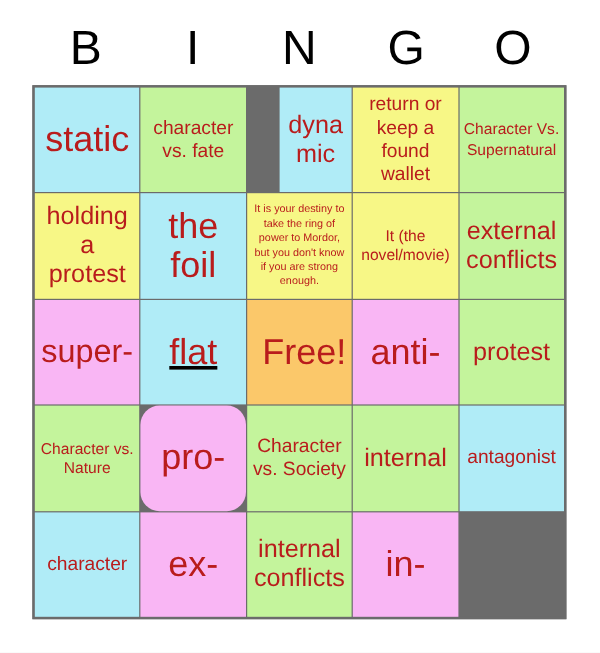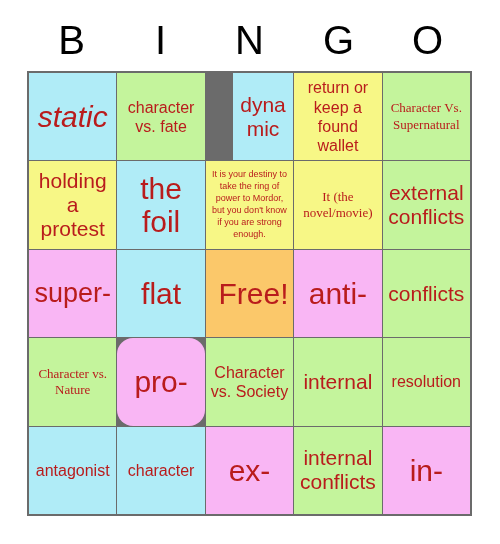--- a/index.html
+++ b/index.html
@@ -68,38 +68,38 @@
     color: #b91c1c;
     line-height: 1.12;
     word-wrap: break-word;
     font-family: "Liberation Sans", sans-serif;
   }
   
   .fs-xxl .cell-text { font-size: 30px; }
   .fs-xl  .cell-text { font-size: 27px; }
   .fs-lg  .cell-text { font-size: 21px; line-height: 1.14; }
   .fs-md  .cell-text { font-size: 16px; line-height: 1.2; }
-  .fs-sm  .cell-text { font-size: 13px; line-height: 1.25; font-family: Liberation Serif, serif; }
+  .fs-sm  .cell-text { font-size: 13px; line-height: 1.25; }
   .fs-xs  .cell-text { font-size: 9px;  line-height: 1.32; }
 </style>
 </head>
 <body>
 
 <div id="card">
 
   <div id="header-row">
     <div class="header-letter">B</div>
     <div class="header-letter">I</div>
     <div class="header-letter">N</div>
     <div class="header-letter">G</div>
     <div class="header-letter">O</div>
   </div>
 
   <div id="grid">
-      <div class="cell fs-xxl" style="background: rgb(176, 236, 247); font-style: italic;">
+      <div class="cell fs-xxl" style="background: rgb(176, 236, 247);">
         <span class="cell-text">static</span>
       </div>
       <div class="cell fs-md" style="background: rgb(196, 244, 156);">
         <span class="cell-text">character vs. fate</span>
       </div>
       <div class="cell fs-lg" style="background: rgb(176, 236, 247); margin-left: 27px;">
         <span class="cell-text">dynamic</span>
       </div>
       <div class="cell fs-md" style="background: rgb(247, 247, 134);">
         <span class="cell-text">return or keep a found wallet</span>
@@ -118,46 +118,43 @@
       </div>
       <div class="cell fs-sm" style="background: rgb(247, 247, 134);">
         <span class="cell-text">It (the novel/movie)</span>
       </div>
       <div class="cell fs-lg" style="background: rgb(196, 244, 156); justify-content: flex-end;">
         <span class="cell-text">external conflicts</span>
       </div>
       <div class="cell fs-xl" style="background: rgb(249, 182, 244);">
         <span class="cell-text">super-</span>
       </div>
-      <div class="cell fs-xxl" style="background: rgb(176, 236, 247);">
+      <div class="cell fs-xxl" style="background: rgb(176, 236, 247); text-decoration: underline;">
         <span class="cell-text">flat</span>
       </div>
       <div class="cell fs-xxl" style="background: rgb(251, 200, 106); padding-left: 11px;">
         <span class="cell-text">Free!</span>
       </div>
       <div class="cell fs-xxl" style="background: rgb(249, 182, 244);">
         <span class="cell-text">anti-</span>
       </div>
       <div class="cell fs-lg" style="background: rgb(196, 244, 156);">
-        <span class="cell-text">conflicts</span>
+        <span class="cell-text">protest</span>
       </div>
       <div class="cell fs-sm" style="background: rgb(196, 244, 156);">
         <span class="cell-text">Character vs. Nature</span>
       </div>
       <div class="cell fs-xxl" style="background: rgb(249, 182, 244); border-radius: 16px;">
         <span class="cell-text">pro-</span>
       </div>
       <div class="cell fs-md" style="background: rgb(196, 244, 156); text-align: center;">
         <span class="cell-text">Character vs. Society</span>
       </div>
       <div class="cell fs-lg" style="background: rgb(196, 244, 156);">
         <span class="cell-text">internal</span>
-      </div>
-      <div class="cell fs-md" style="background: rgb(196, 244, 156);">
-        <span class="cell-text">resolution</span>
       </div>
       <div class="cell fs-md" style="background: rgb(176, 236, 247);">
         <span class="cell-text">antagonist</span>
       </div>
       <div class="cell fs-md" style="background: rgb(176, 236, 247);">
         <span class="cell-text">character</span>
       </div>
       <div class="cell fs-xxl" style="background: rgb(249, 182, 244);">
         <span class="cell-text">ex-</span>
       </div>

